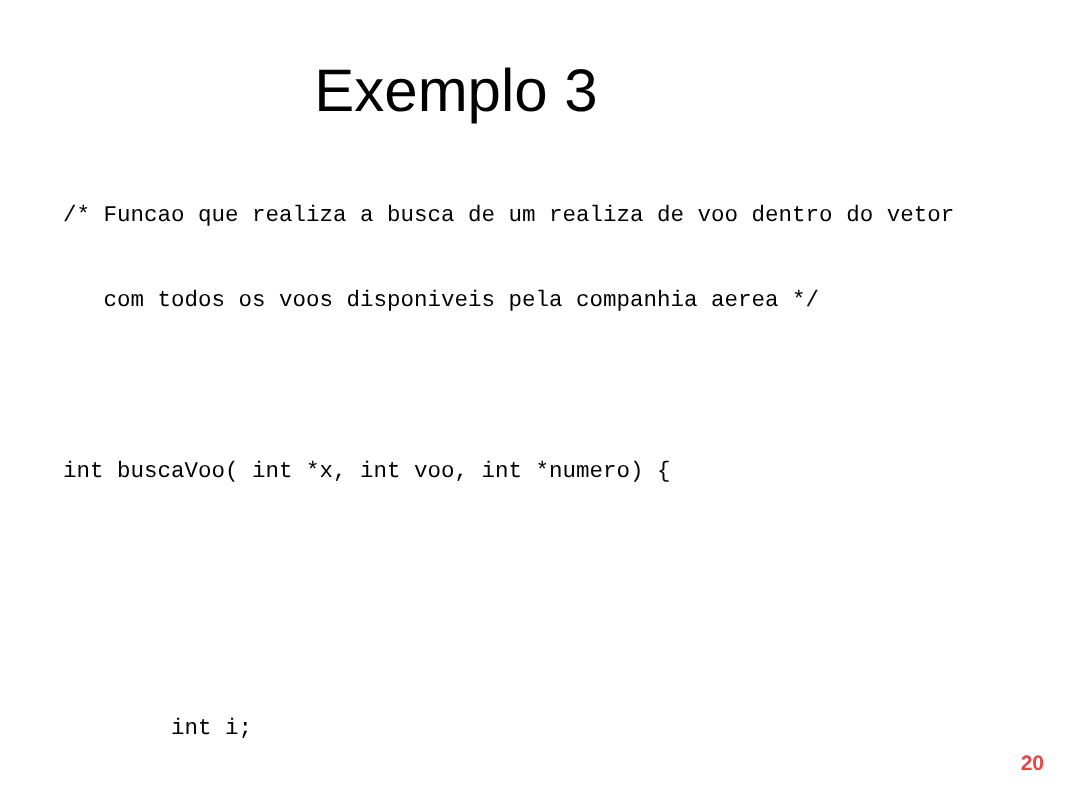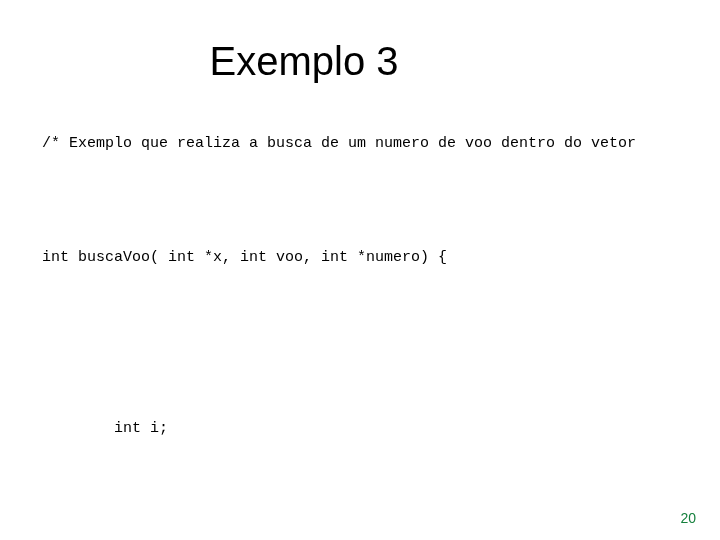--- a/index.html
+++ b/index.html
@@ -64,37 +64,39 @@
   
   .code-gap {
     display: block;
     height: 19px;
     line-height: 19px;
   }
 
   #page-number {
     position: absolute;
     right: 24px;
-    bottom: 14px;
+    bottom: 24px;
     font-family: "Liberation Sans", sans-serif;
     font-size: 14px;
     line-height: 16px;
-    color: #15803d;
+    color: #ef4444;
     white-space: pre;
+    font-weight: bold;
   }
 </style>
 </head>
 <body>
 
 <div id="slide">
 
   <div id="slide-title">Exemplo 3</div>
 
   <div id="code-block">
-    <span class="code-line">/* Exemplo que realiza a busca de um numero de voo dentro do vetor</span>
+    <span class="code-line">/* Funcao que realiza a busca de um realiza de voo dentro do vetor</span>
+    <span class="code-line">   com todos os voos disponiveis pela companhia aerea */</span>
     <span class="code-gap"></span>
     <span class="code-line">int buscaVoo( int *x, int voo, int *numero) {</span>
     <span class="code-gap"></span>
     <span class="code-gap"></span>
     <span class="code-line">        int i;</span>
     
     
     
     
     

